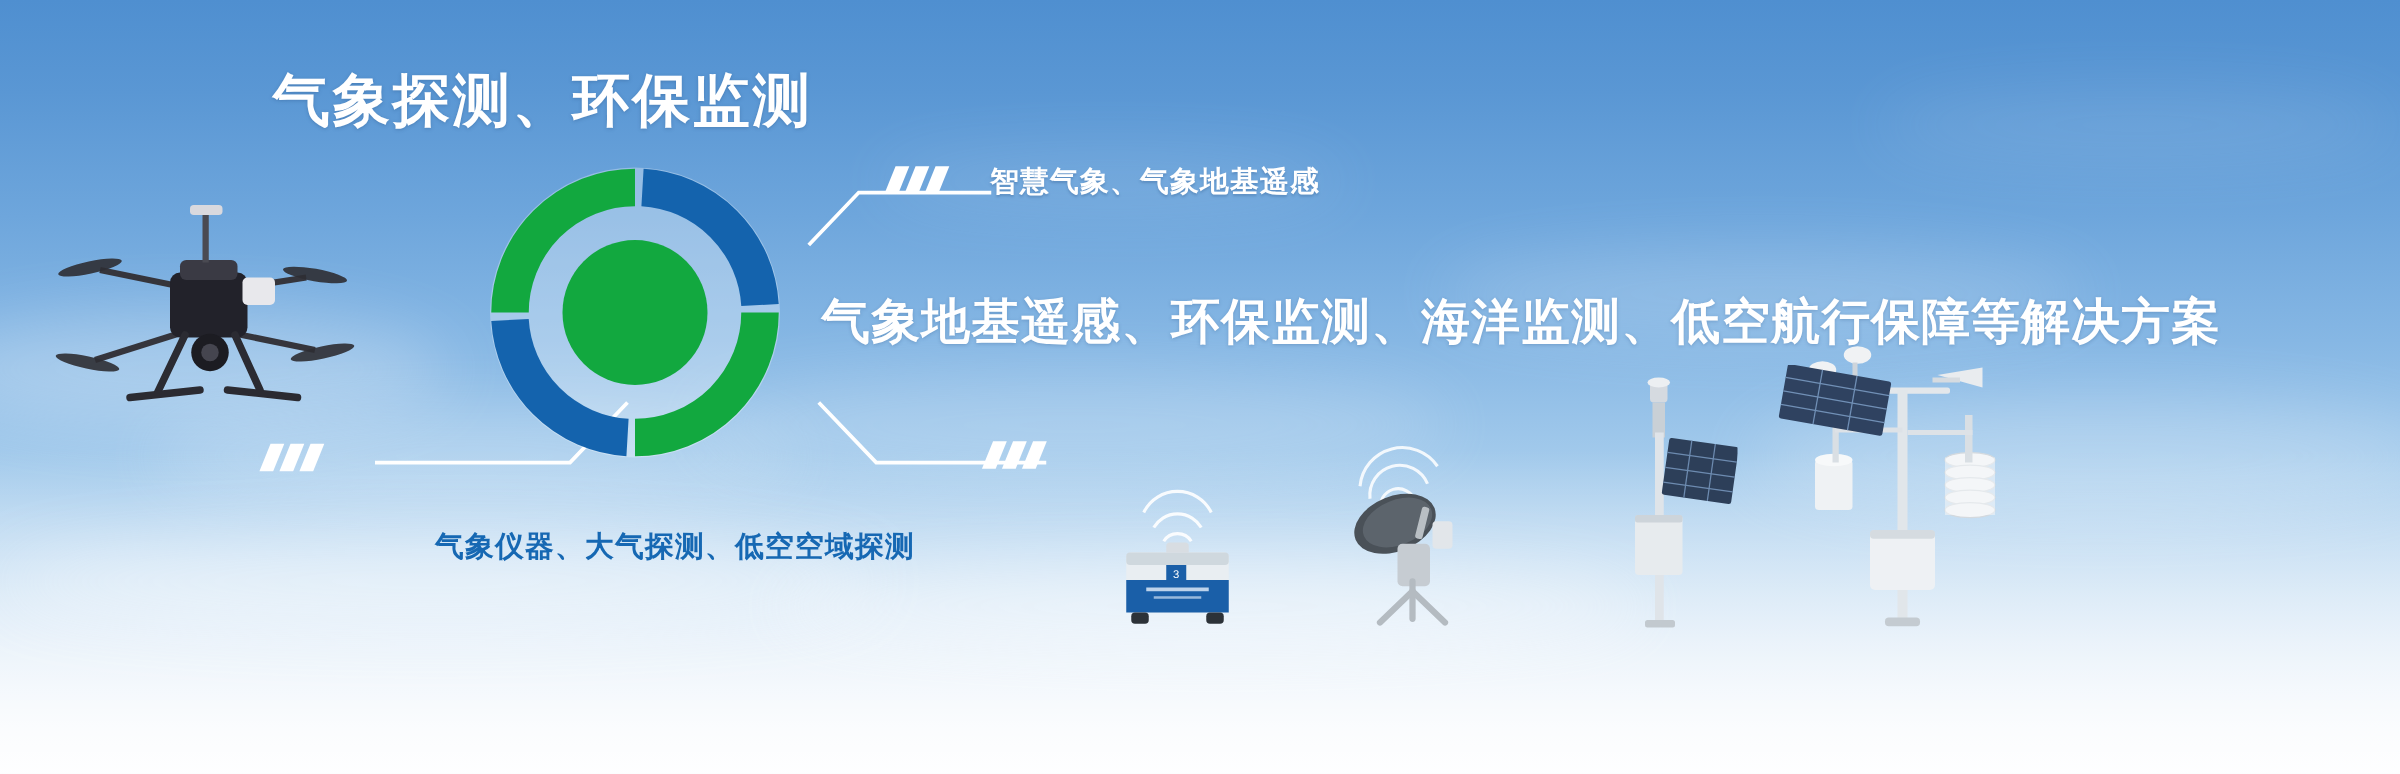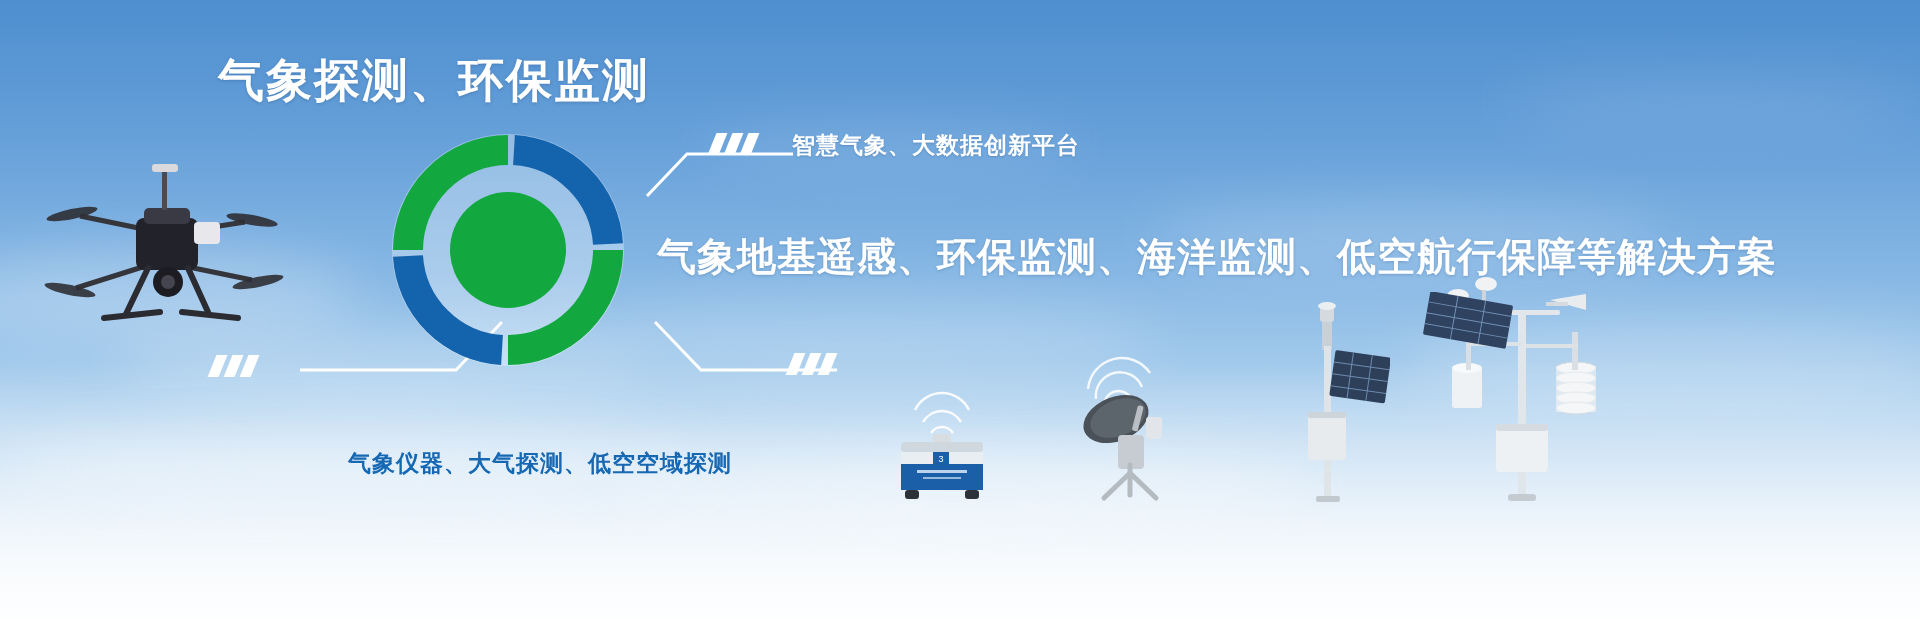--- a/index.html
+++ b/index.html
@@ -90,21 +90,20 @@
     text-shadow: 0 1px 3px rgba(40,80,130,0.28);
   }
   #label-bottom-left {
     position: absolute;
     left: 348px; top: 422px;
     font-size: 23px;
     font-weight: bold;
     color: #1668b3;
     white-space: nowrap;
     letter-spacing: 1px;
-    margin-top: 26px;
   }
   
   #drone { position: absolute; left: 40px; top: 160px; width: 250px; height: 185px; }
   
   .instrument { position: absolute; }
   
   #lidar-box { left: 893px; top: 390px; width: 98px; height: 110px; }
   
   #sat-dish { left: 1072px; top: 355px; width: 115px; height: 145px; }
   
@@ -134,21 +133,21 @@
 
     <svg width="160" height="70" style="position:absolute; left:600px; top:136px;">
       <polyline points="4,60 44,18 150,18" fill="none" stroke="#ffffff" stroke-width="3"></polyline>
     </svg>
   </div>
   <div class="slashes" style="left:712px; top:133px;">
     <i></i>
     <i></i>
     <i></i>
   </div>
-  <div id="label-top-right">智慧气象、大数据创新平台</div>
+  <div id="label-top-right">智慧气象、气象地基遥感</div>
 
   <div class="connector">
     <svg width="210" height="90" style="position:absolute; left:253px; top:318px;">
       <polyline points="206,4 160,52 4,52" fill="none" stroke="#ffffff" stroke-width="3"></polyline>
     </svg>
   </div>
   <div class="slashes" style="left:212px; top:355px;">
     <i></i>
     <i></i>
     <i></i>

